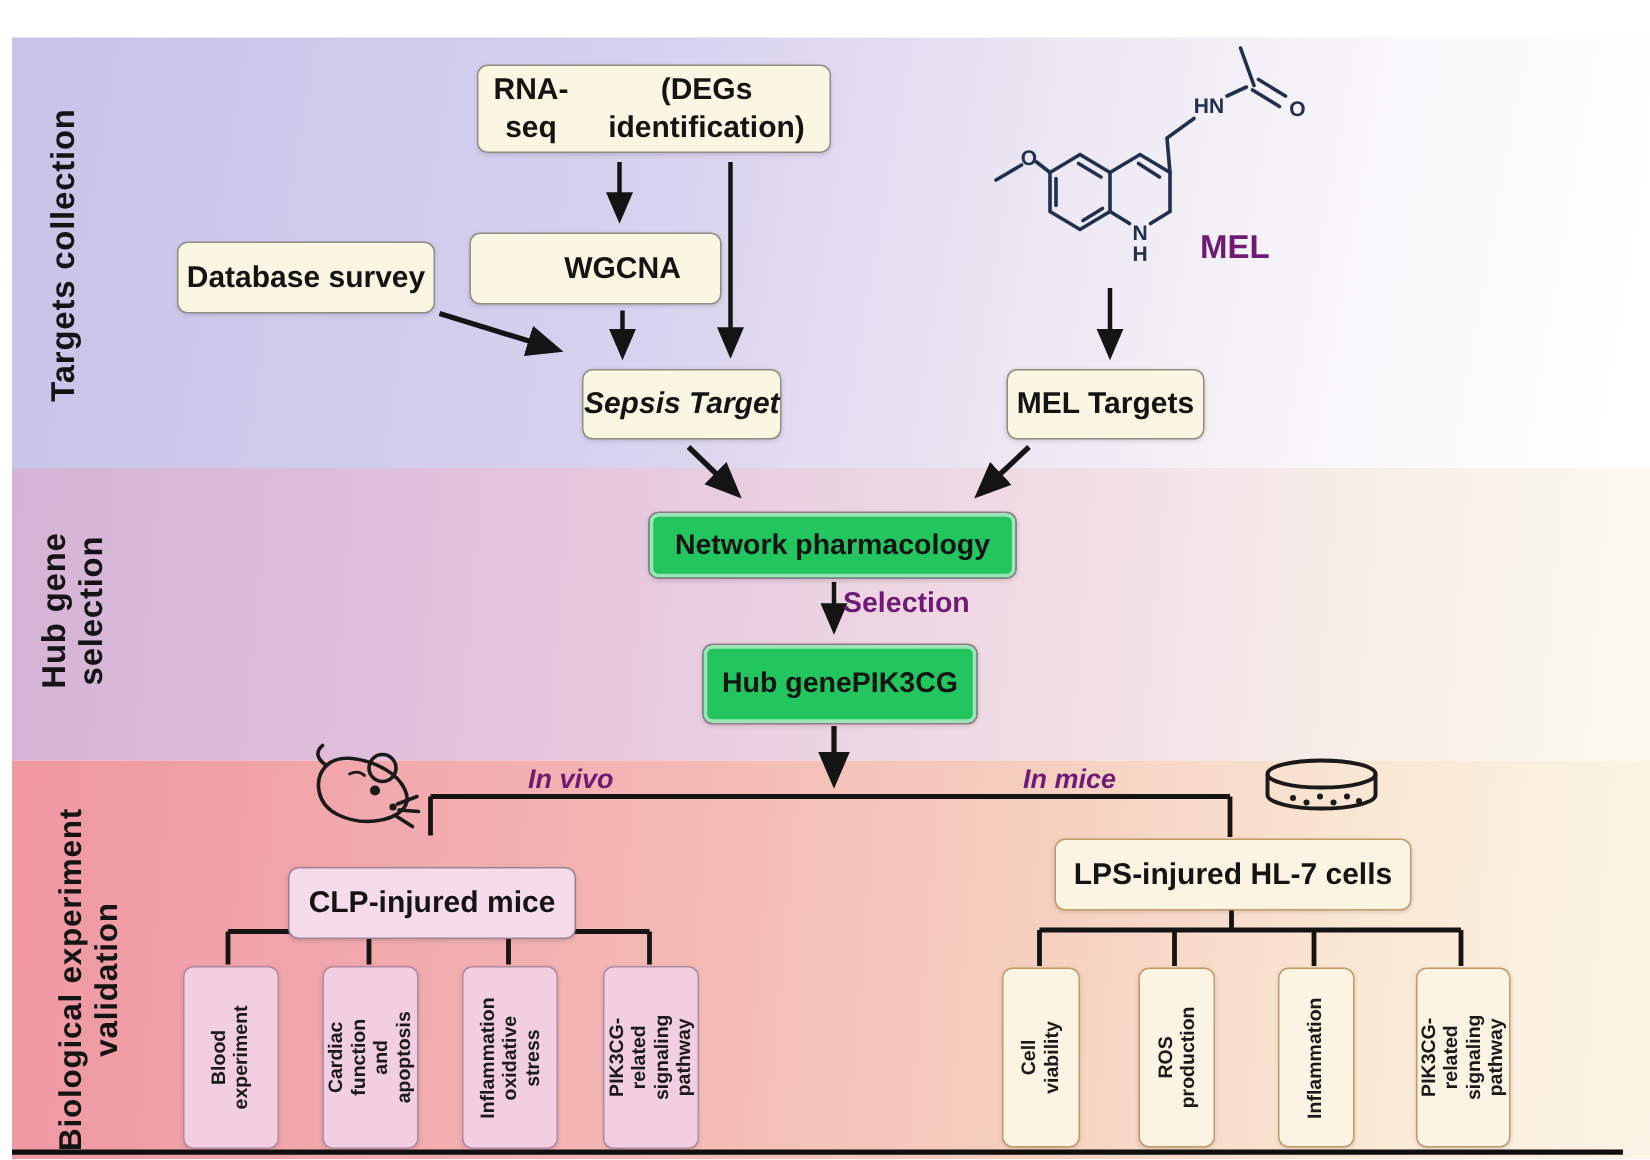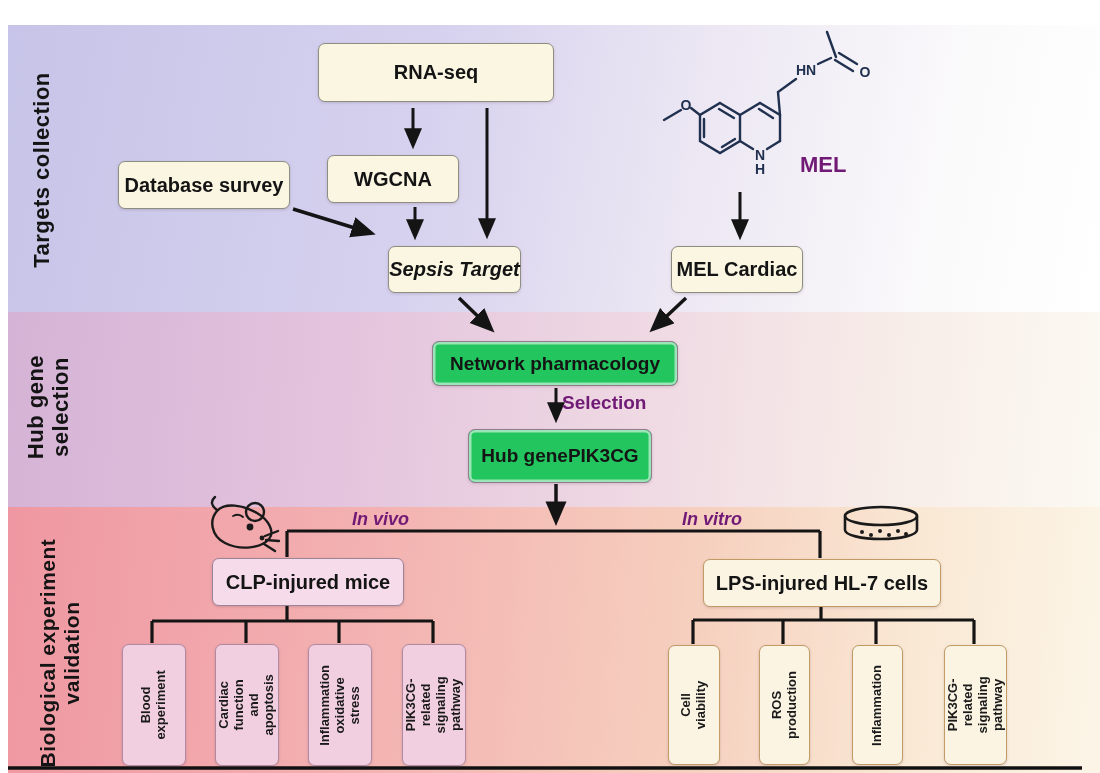--- a/index.html
+++ b/index.html
@@ -183,47 +183,48 @@
       <circle cx="31" cy="31" r="2"></circle>
       <circle cx="40" cy="27" r="2"></circle>
       <circle cx="49" cy="31" r="2"></circle>
       <circle cx="58" cy="27" r="2"></circle>
       <circle cx="66" cy="30" r="2"></circle>
     </g>
   </svg>
 
   <div class="fbox box-cream t20" style="left:318px;top:43px;width:234px;height:57px;">
     <span>RNA-seq</span>
+    <span>(DEGs identification)</span>
   </div>
   <div class="fbox box-cream t20" style="left:118px;top:161px;width:170px;height:46px;text-align:center;">
     <span>Database survey</span>
   </div>
-  <div class="fbox box-cream t20" style="left:327px;top:155px;width:130px;height:46px;">
+  <div class="fbox box-cream t20" style="left:313px;top:155px;width:130px;height:46px;padding-left:36px;">
     <span>WGCNA</span>
   </div>
   <div class="fbox box-cream t20" style="left:388px;top:246px;width:131px;height:45px;font-style:italic;">
     <span>Sepsis Target</span>
   </div>
   <div class="fbox box-cream t20" style="left:671px;top:246px;width:130px;height:45px;">
-    <span>MEL Cardiac</span>
+    <span>MEL Targets</span>
   </div>
 
   <div class="fbox box-lav t19" style="left:432px;top:341px;width:244px;height:43px;">
     <span>Network pharmacology</span>
   </div>
   <div class="lbl" style="left:562px;top:392px;font-size:19px;">Selection</div>
   <div class="fbox box-lav t19" style="left:468px;top:429px;width:182px;height:52px;">
     <span>Hub gene</span>
     <span>PIK3CG</span>
   </div>
 
   <div class="lbl italic" style="left:352px;top:509px;font-size:18px;">In vivo</div>
-  <div class="lbl italic" style="left:682px;top:509px;font-size:18px;">In vitro</div>
-
-  <div class="fbox box-pink t20" style="left:192px;top:558px;width:190px;height:46px;margin-left:20px;">
+  <div class="lbl italic" style="left:682px;top:509px;font-size:18px;">In mice</div>
+
+  <div class="fbox box-pink t20" style="left:192px;top:578px;width:190px;height:46px;">
     <span>CLP-injured mice</span>
   </div>
   <div class="fbox box-tan t20" style="left:703px;top:559px;width:236px;height:46px;">
     <span>LPS-injured HL-7 cells</span>
   </div>
 
   <div class="vbox fbox box-pinker" style="left:122px;top:644px;width:62px;height:120px;">
     <span class="vtext">Blood experiment</span>
   </div>
   <div class="vbox fbox box-pinker" style="left:215px;top:644px;width:62px;height:120px;">

